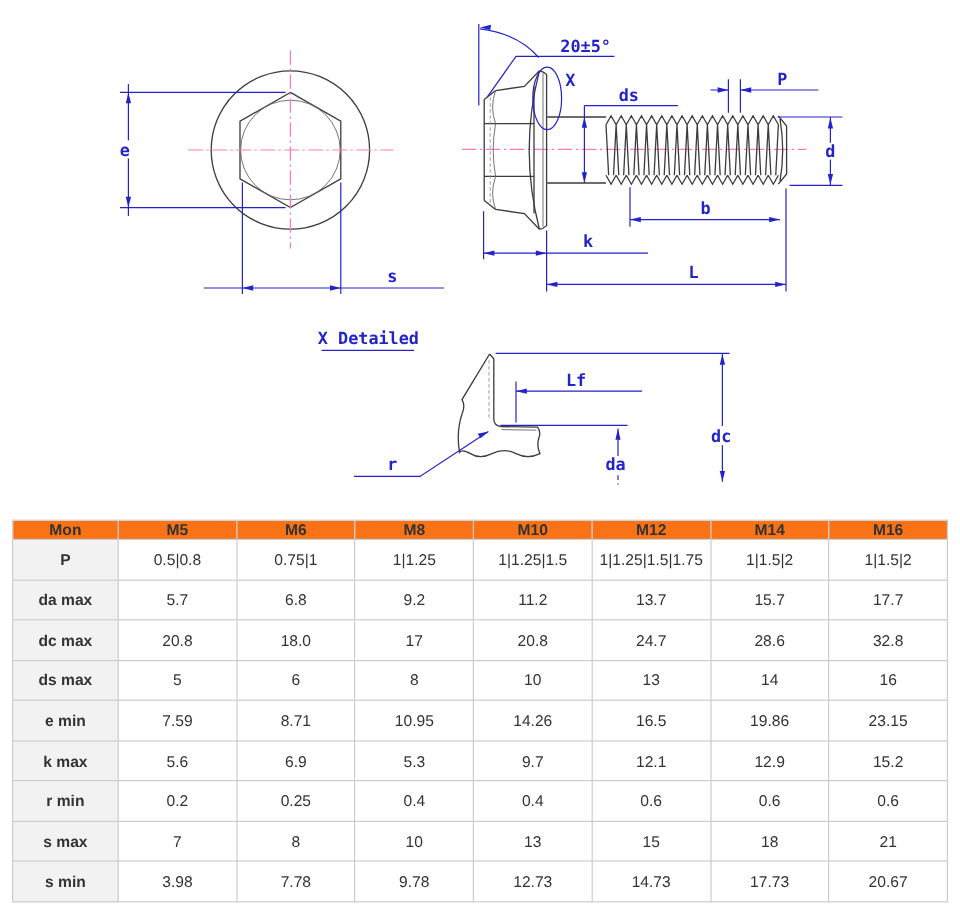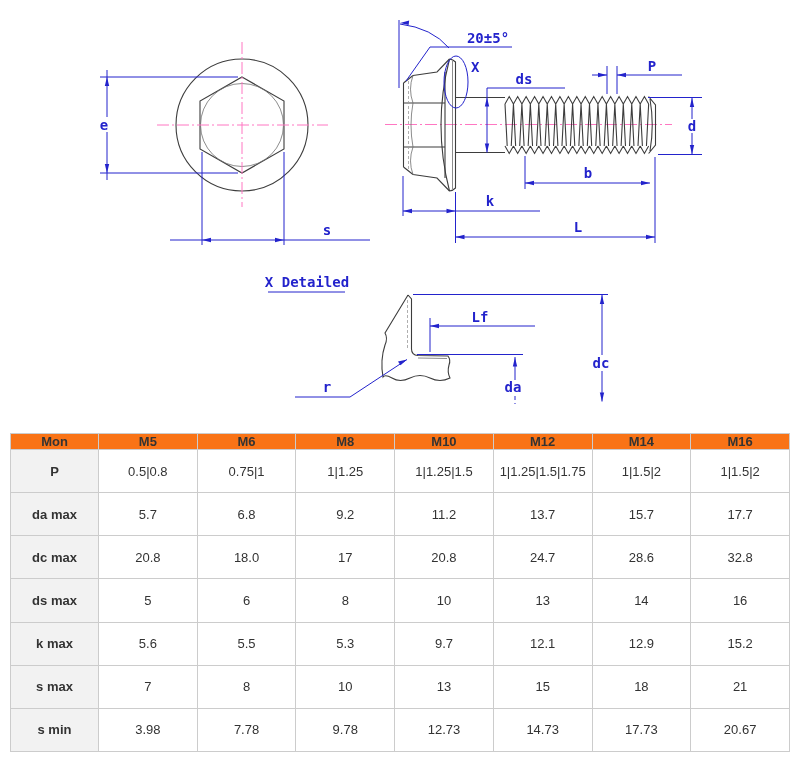--- a/index.html
+++ b/index.html
@@ -242,28 +242,48 @@
         <td class="rh">ds max</td>
         <td>5</td>
         <td>6</td>
         <td>8</td>
         <td>10</td>
         <td>13</td>
         <td>14</td>
         <td>16</td>
       </tr>
       <tr>
+        <td class="rh">e min</td>
+        <td>7.59</td>
+        <td>8.71</td>
+        <td>10.95</td>
+        <td>14.26</td>
+        <td>16.5</td>
+        <td>19.86</td>
+        <td>23.15</td>
+      </tr>
+      <tr>
         <td class="rh">k max</td>
         <td>5.6</td>
-        <td>5.5</td>
+        <td>6.9</td>
         <td>5.3</td>
         <td>9.7</td>
         <td>12.1</td>
         <td>12.9</td>
         <td>15.2</td>
+      </tr>
+      <tr>
+        <td class="rh">r min</td>
+        <td>0.2</td>
+        <td>0.25</td>
+        <td>0.4</td>
+        <td>0.4</td>
+        <td>0.6</td>
+        <td>0.6</td>
+        <td>0.6</td>
       </tr>
       <tr>
         <td class="rh">s max</td>
         <td>7</td>
         <td>8</td>
         <td>10</td>
         <td>13</td>
         <td>15</td>
         <td>18</td>
         <td>21</td>

